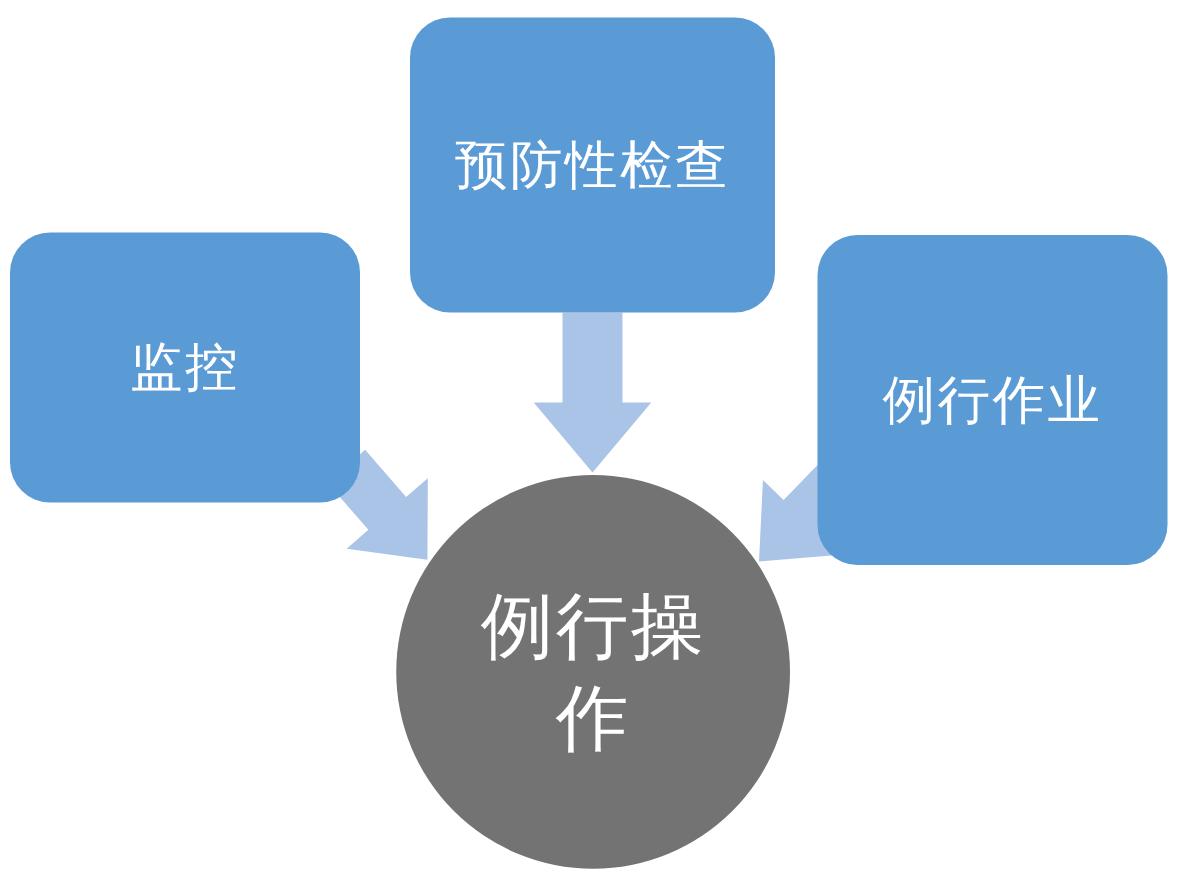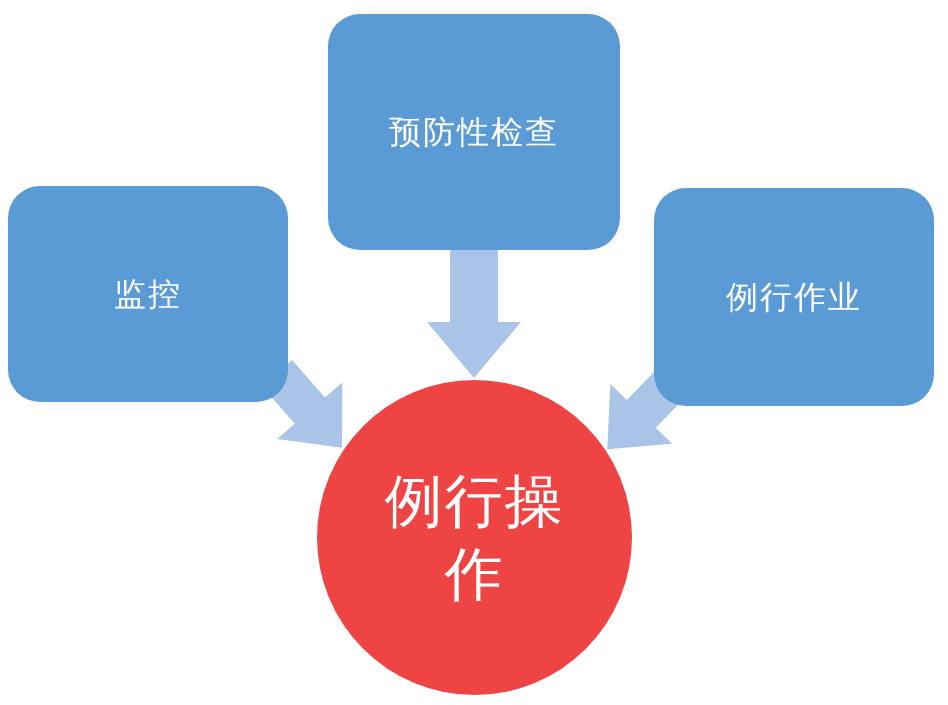--- a/index.html
+++ b/index.html
@@ -19,21 +19,21 @@
     position: absolute;
     background: #5b9bd5;
     border-radius: 32px;
     display: flex;
     align-items: center;
     justify-content: center;
   }
   .node-box .label,
   .node-circle .label {
     color: #ffffff;
-    font-size: 32px;
+    font-size: 42px;
     letter-spacing: 2px;
     text-align: center;
     line-height: 1.2;
     user-select: none;
   }
   #box-monitoring {
     left: 8px;
     top: 186px;
     width: 280px;
     height: 216px;
@@ -41,29 +41,29 @@
   #box-preventive {
     left: 328px;
     top: 14px;
     width: 292px;
     height: 236px;
   }
   #box-routine-work {
     left: 654px;
     top: 188px;
     width: 280px;
-    height: 218px;
+    height: 264px;
   }
   .node-circle {
     position: absolute;
     left: 317px;
     top: 380px;
     width: 315px;
     height: 315px;
-    background: #ef4444;
+    background: #737373;
     border-radius: 50%;
     display: flex;
     align-items: center;
     justify-content: center;
   }
   .node-circle .label {
     font-size: 58px;
     width: 200px;
     line-height: 1.25;
   }

